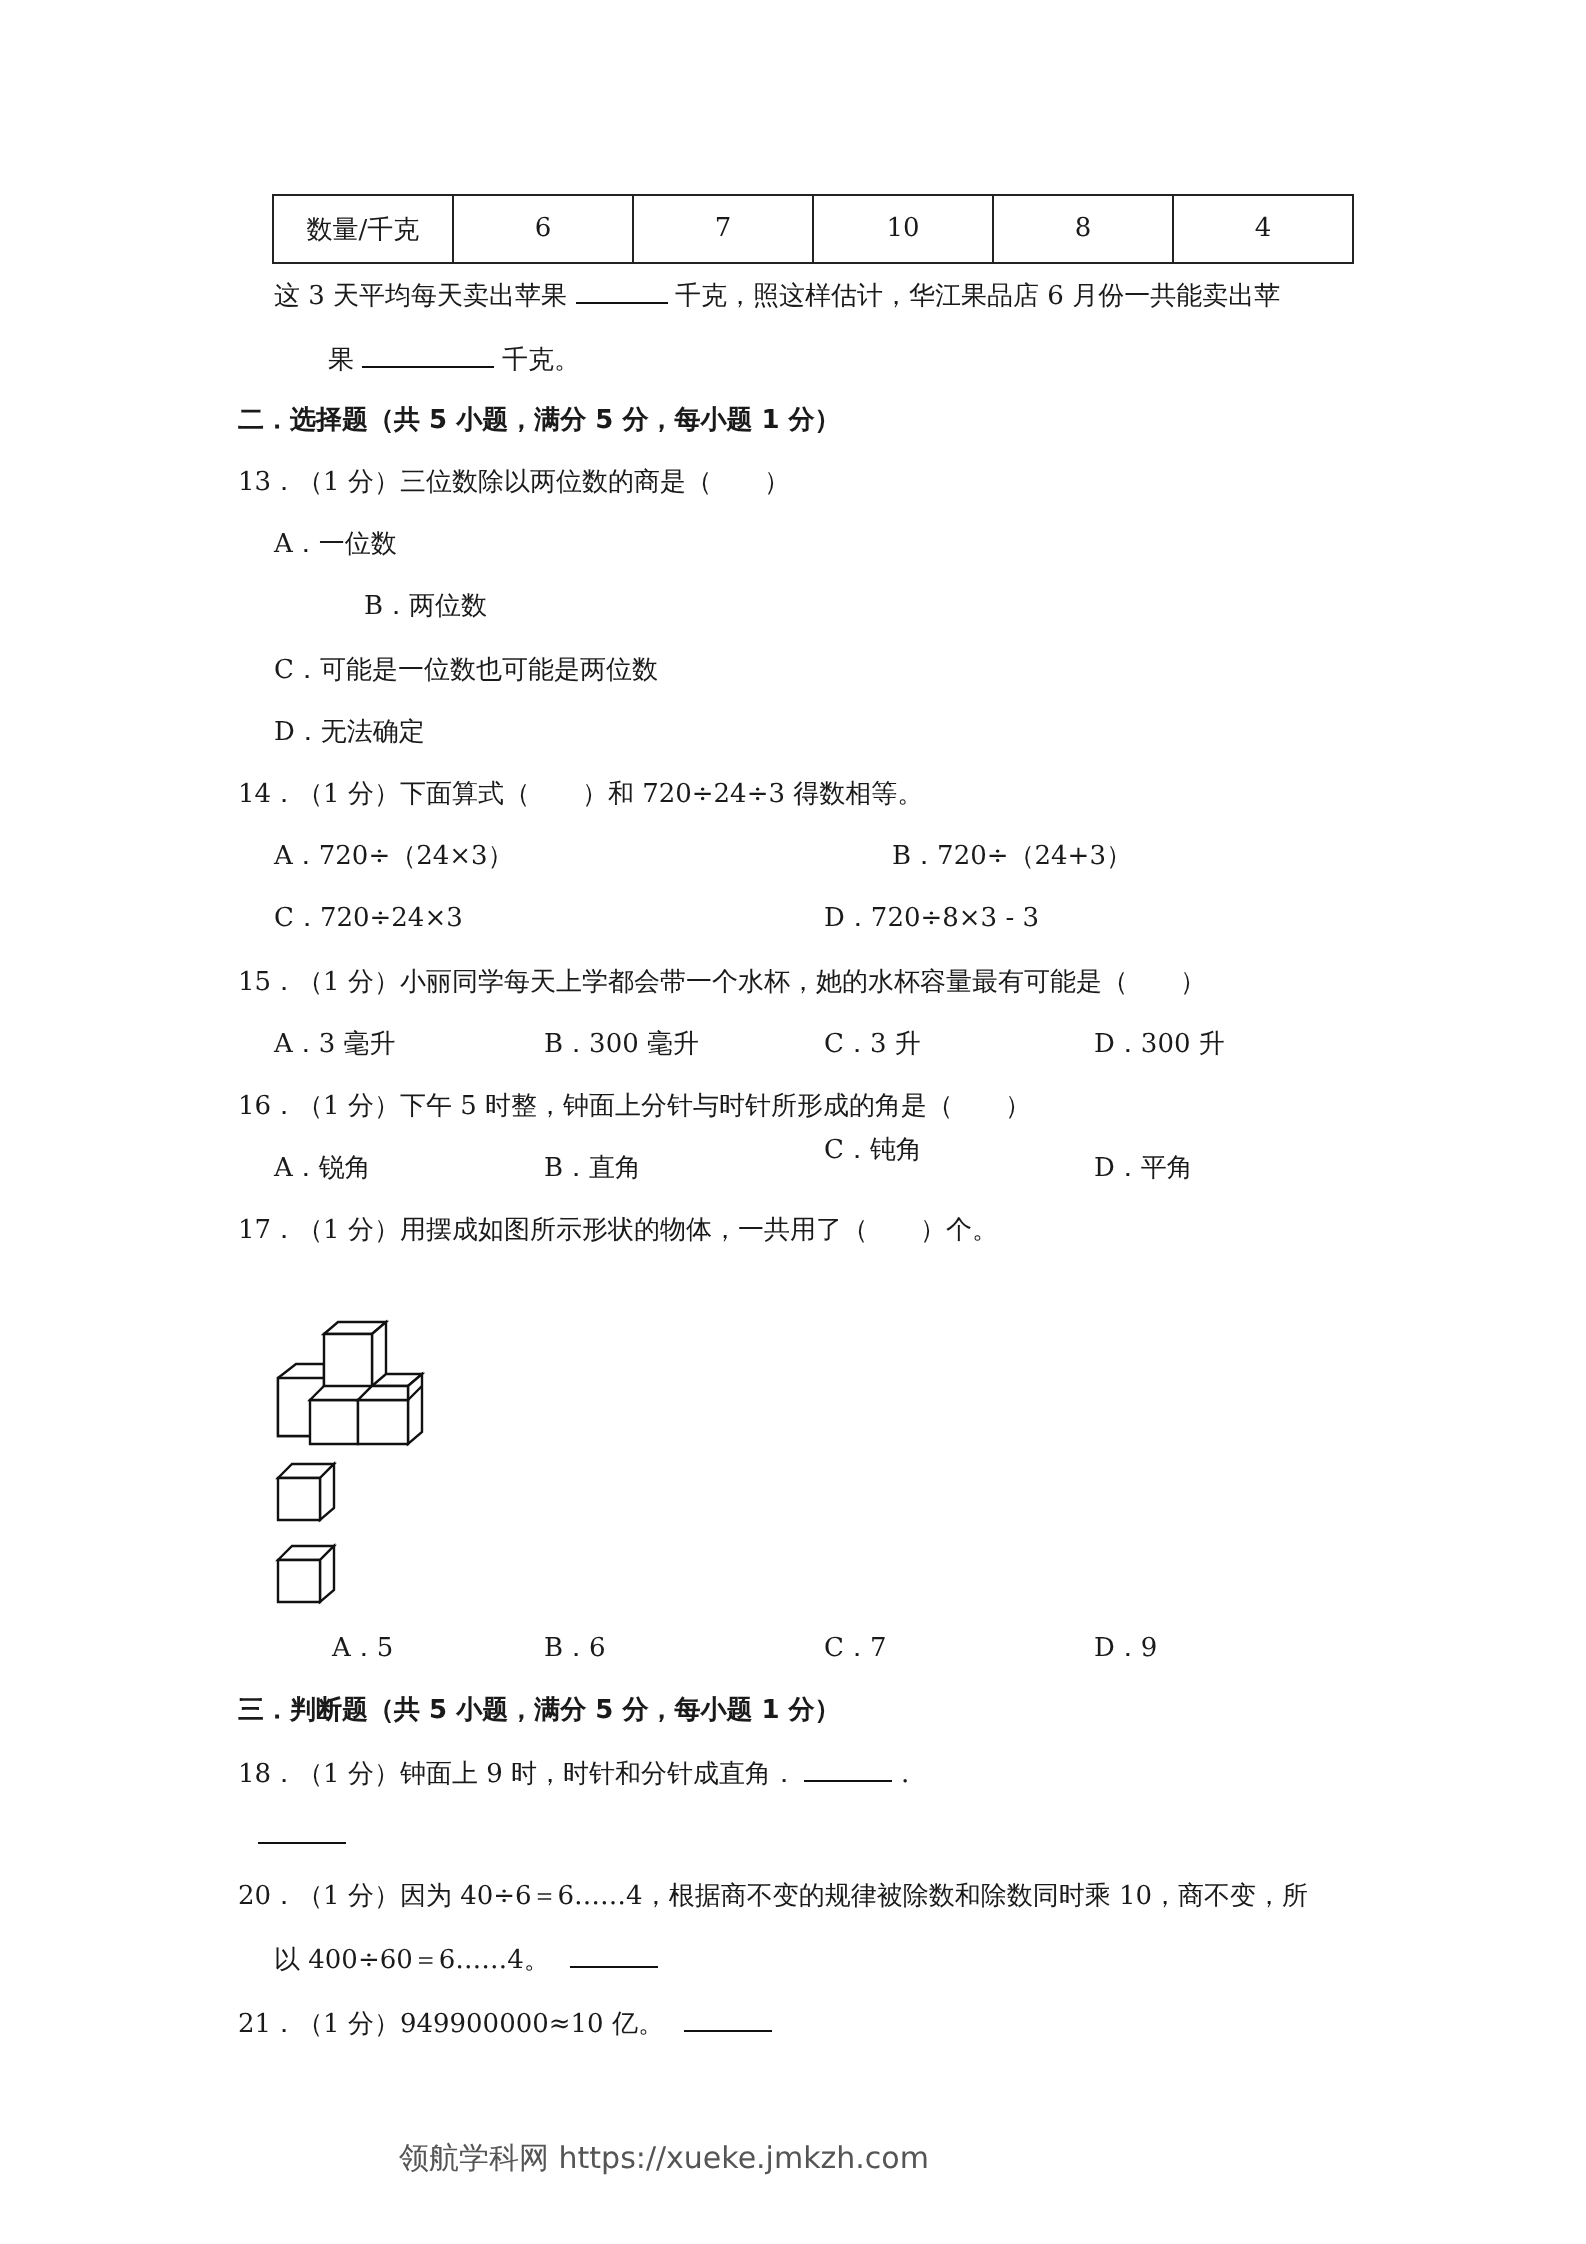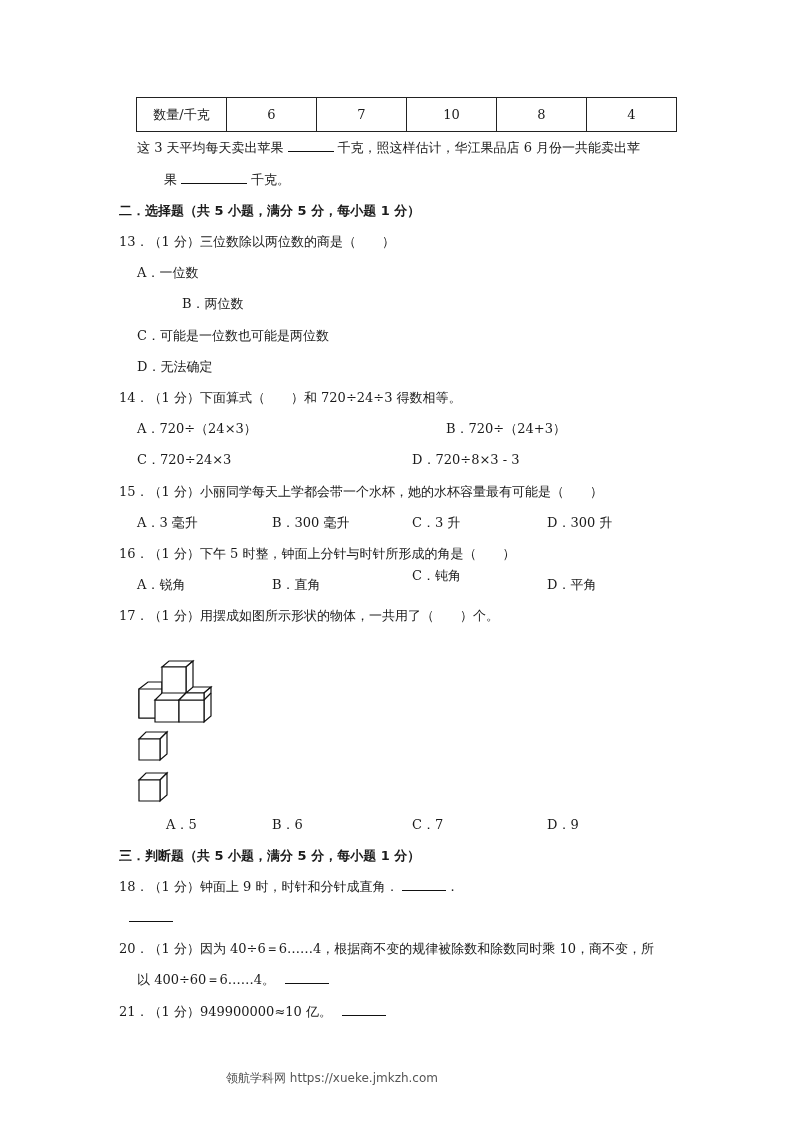--- a/index.html
+++ b/index.html
@@ -46,21 +46,21 @@
       margin: 0 4px;
     }
 
     .footer {
       position: absolute;
       left: 0;
       width: 664px;
       top: 1070px;
       text-align: center;
       font-family: "DejaVu Sans", "Liberation Sans", sans-serif;
-      font-size: 12px;
+      font-size: 15px;
       color: #555;
     }
 
     svg.cubes { position: absolute; overflow: visible; }
     svg.cubes path, svg.cubes polygon, svg.cubes line {
       fill: #fff;
       stroke: #111;
       stroke-width: 1.2;
       stroke-linejoin: miter;
     }

